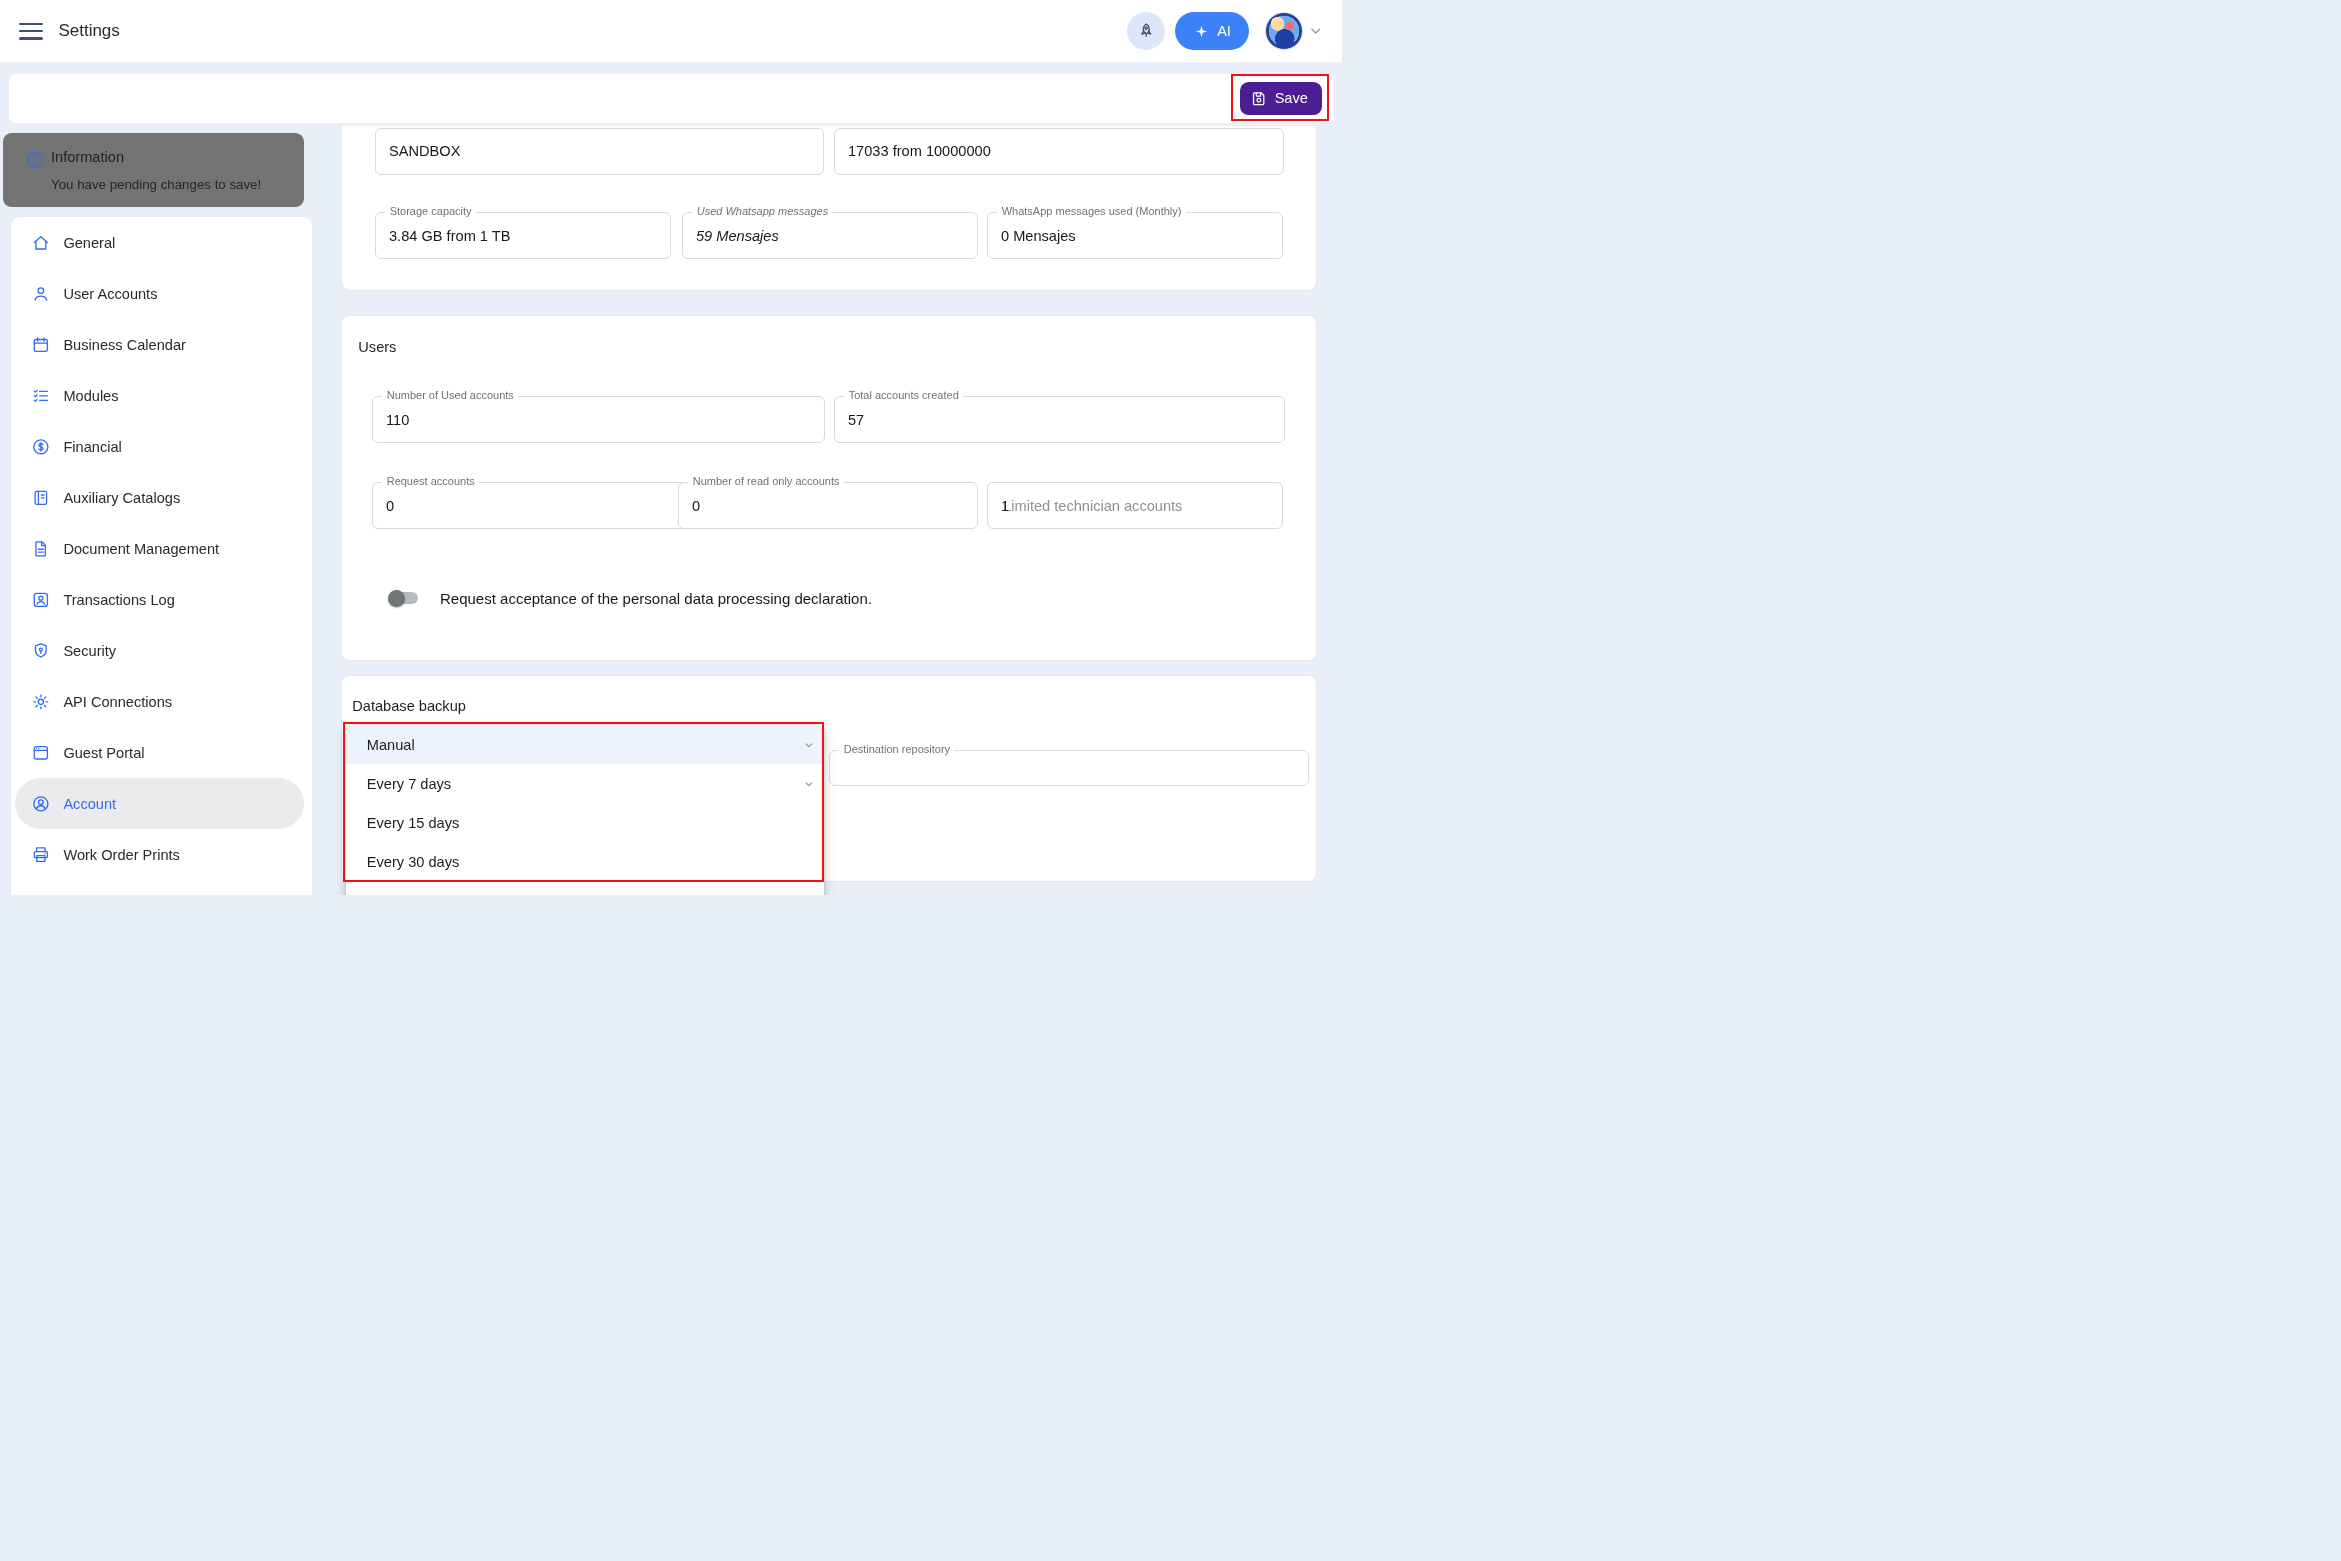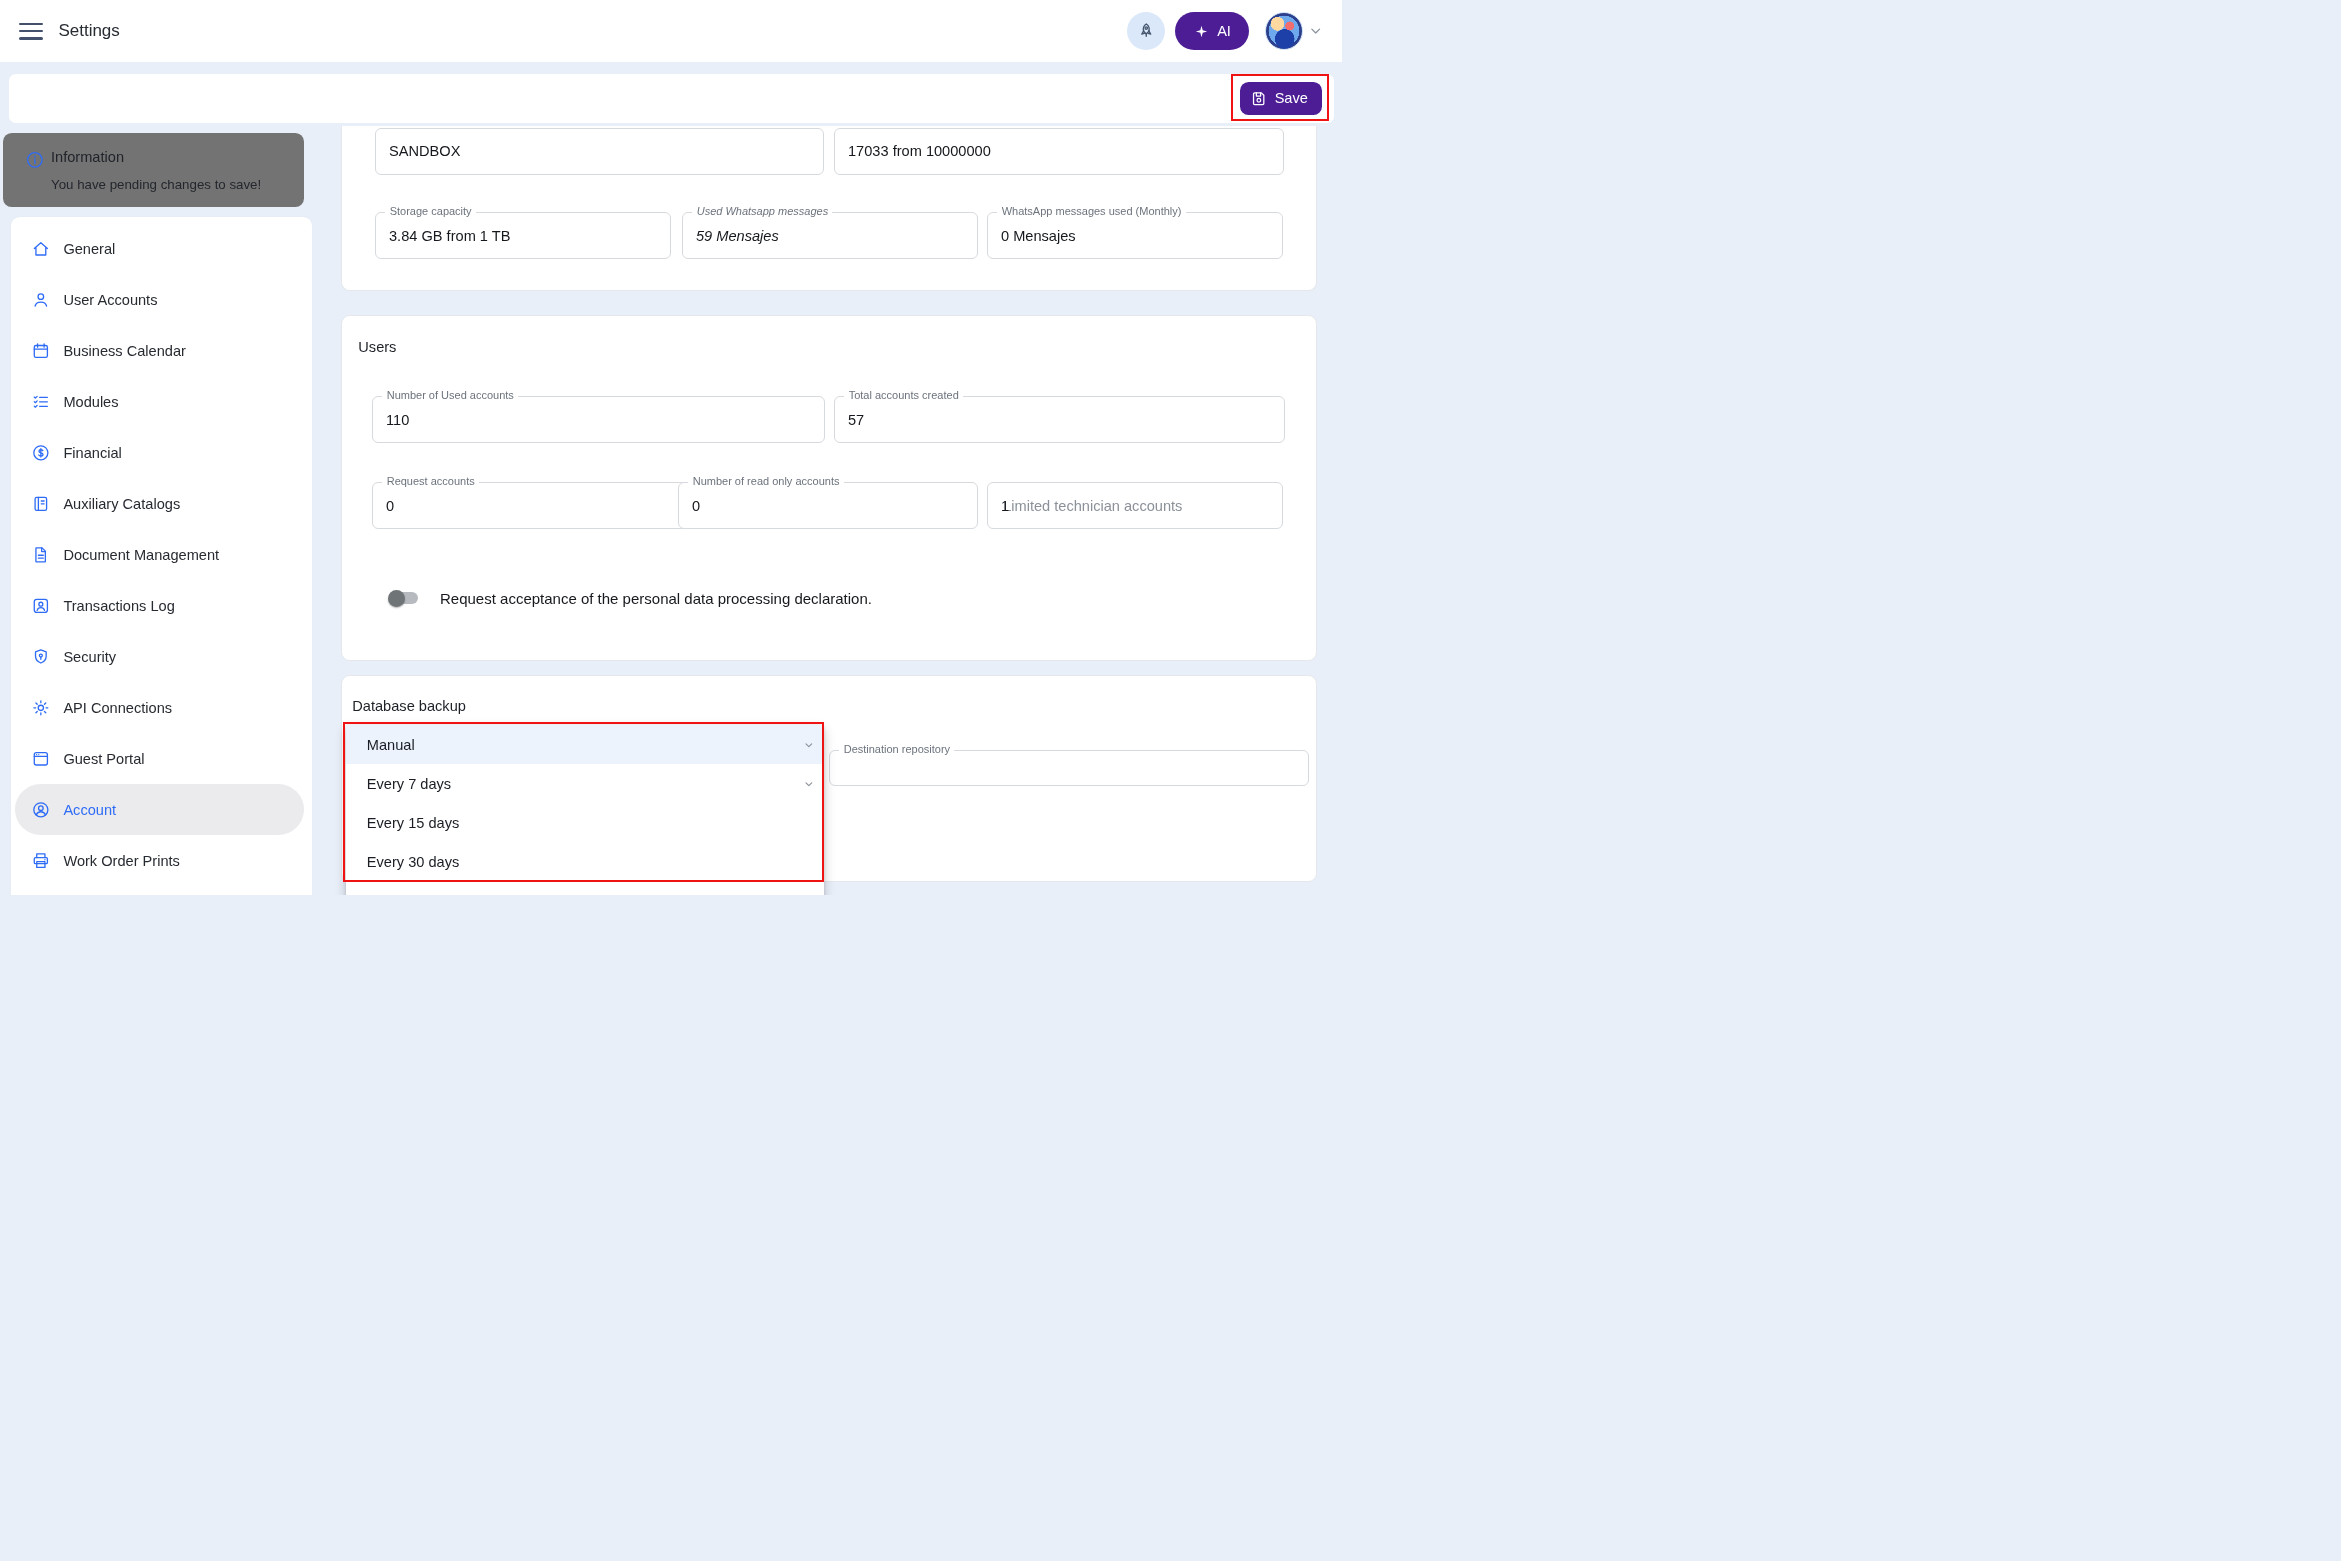--- a/index.html
+++ b/index.html
@@ -21,21 +21,21 @@
   .hamburger { width:24px; height:17px; display:flex; flex-direction:column; justify-content:space-between; cursor:pointer; }
   .hamburger span { display:block; height:2.6px; border-radius:1.7px; background:#43506b; }
   .app-title { font-size:17px; color:#272c33; margin-left:15.4px; }
   .header-spacer { flex:1; }
   .round-btn {
     width:38px; height:38px; border-radius:50%; background:#dbe8fa;
     display:flex; align-items:center; justify-content:center; border:none; cursor:pointer;
   }
   .ai-pill {
     margin-left:10.3px; height:38px; min-width:74px; border-radius:19px; border:none;
-    background:#4c1d95; color:#fff; font-size:14.6px; font-family:inherit;
+    background:#3b82f6; color:#fff; font-size:14.6px; font-family:inherit;
     display:flex; align-items:center; justify-content:center; gap:6.8px; padding:0 15.4px; cursor:pointer;
   }
   .avatar {
     margin-left:15.4px; width:38px; height:38px; border-radius:50%; cursor:pointer;
     border:1.7px solid #cfe0f6;
     background:
       radial-gradient(circle at 32% 30%, #ffd9a0 0 19%, rgba(0,0,0,0) 20%),
       radial-gradient(circle at 66% 36%, #f26d6d 0 13%, rgba(0,0,0,0) 14%),
       radial-gradient(circle at 52% 72%, #1d3fa8 0 30%, rgba(0,0,0,0) 31%),
       radial-gradient(circle, #6ea9ee 0 60%, #2b3f8c 61%);
@@ -60,21 +60,21 @@
   .info-card {
     position:absolute; left:3px; top:133px; width:301px; height:74px;
     background:#737373; border-radius:8.6px;
   }
   .info-card .i-icon { position:absolute; left:22px; top:17px; }
   .info-card .i-title { position:absolute; left:48px; top:16.3px; font-size:14.6px; color:#20242a; }
   .info-card .i-msg { position:absolute; left:48px; top:44px; font-size:13.3px; color:#23272d; }
 
   .nav-card {
     position:absolute; left:11px; top:217px; width:301px; height:685px;
-    background:#fff; border-radius:8.6px; padding-top:6px;
+    background:#fff; border-radius:8.6px; 
     box-shadow:0 0.9px 1.7px rgba(27,43,77,.05);
   }
   .nav-item {
     height:51px; display:flex; align-items:center; gap:13px;
     padding-left:19.7px; font-size:14.6px; color:#272b31; cursor:pointer;
   }
   .nav-item.active {
     background:#ebebed; border-radius:26px; margin:0 7.7px 0 4.3px; padding-left:15.4px;
     color:#2f6cf6;
   }

